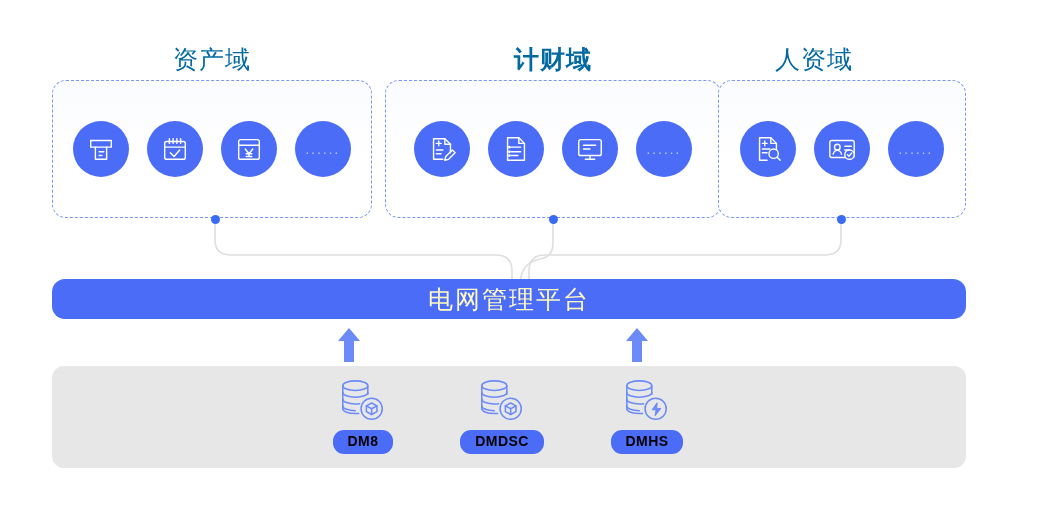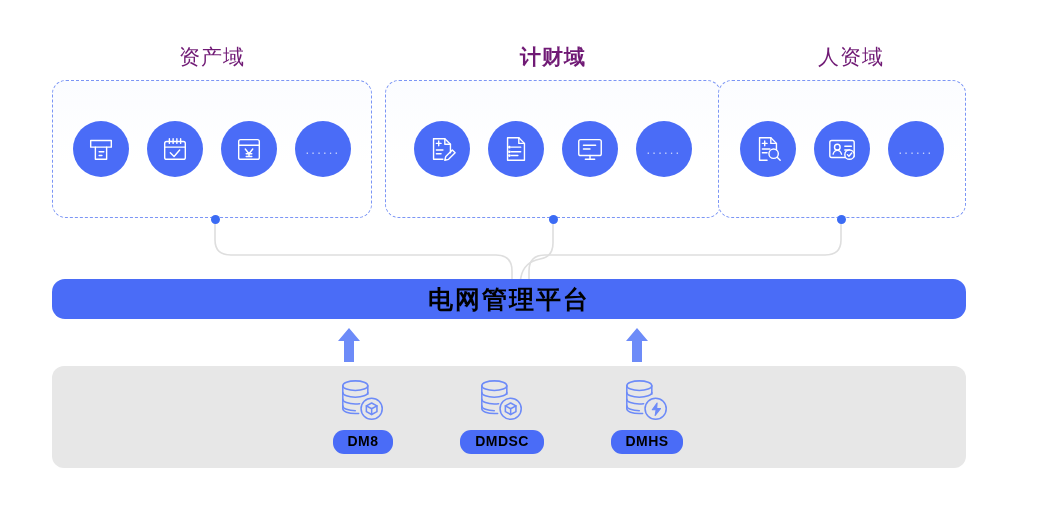--- a/index.html
+++ b/index.html
@@ -12,22 +12,22 @@
     width:1042px;
     height:531px;
     background:#ffffff;
     overflow:hidden;
   }
 
   
   .group-title{
     position:absolute;
     font-family:"Liberation Serif","DejaVu Serif",serif;
-    font-size:21px;
-    color:#701a75;
+    font-size:25px;
+    color:#0369a1;
     letter-spacing:1px;
     white-space:nowrap;
     text-align:center;
   }
 
   
   .domain-box{
     position:absolute;
     border:1.5px dashed #7b95f5;
     border-radius:14px;
@@ -79,24 +79,23 @@
     position:absolute;
     background:#4a6cf7;
     border-radius:13px;
     display:flex;
     align-items:center;
     justify-content:center;
   }
   .platform-bar .label{
     font-family:"Liberation Serif","DejaVu Serif",serif;
     font-size:25px;
-    color:#000000;
+    color:#fef9c3;
     letter-spacing:2px;
     white-space:nowrap;
-    font-weight:bold;
   }
 
   
   .arrow{position:absolute;}
 
   
   .db-panel{
     position:absolute;
     background:#e7e7e7;
     border-radius:12px;
@@ -211,21 +210,21 @@
       </div>
 
       <div class="icon-circle">
         <span class="dots">......</span>
       </div>
 
     </div>
   </div>
   <div class="anchor-dot" style="left:549px;top:215px;"></div>
 
-  <div class="group-title" style="left:727px;top:43px;width:248px;">人资域</div>
+  <div class="group-title" style="left:690px;top:43px;width:248px;">人资域</div>
 
   <div class="domain-box" style="left:718px;top:80px;width:248px;height:138px;">
     <div class="icon-row">
 
       <div class="icon-circle">
         <svg width="30" height="30" viewBox="0 0 32 32" stroke="#ffffff" stroke-width="1.5" fill="none" stroke-linecap="round" stroke-linejoin="round">
           <path d="M7 4h12l6 6v7"></path>
           <path d="M7 4v24h8"></path>
           <path d="M19 4v6h6"></path>
           <path d="M10 10h5M12.5 7.5v5"></path>

